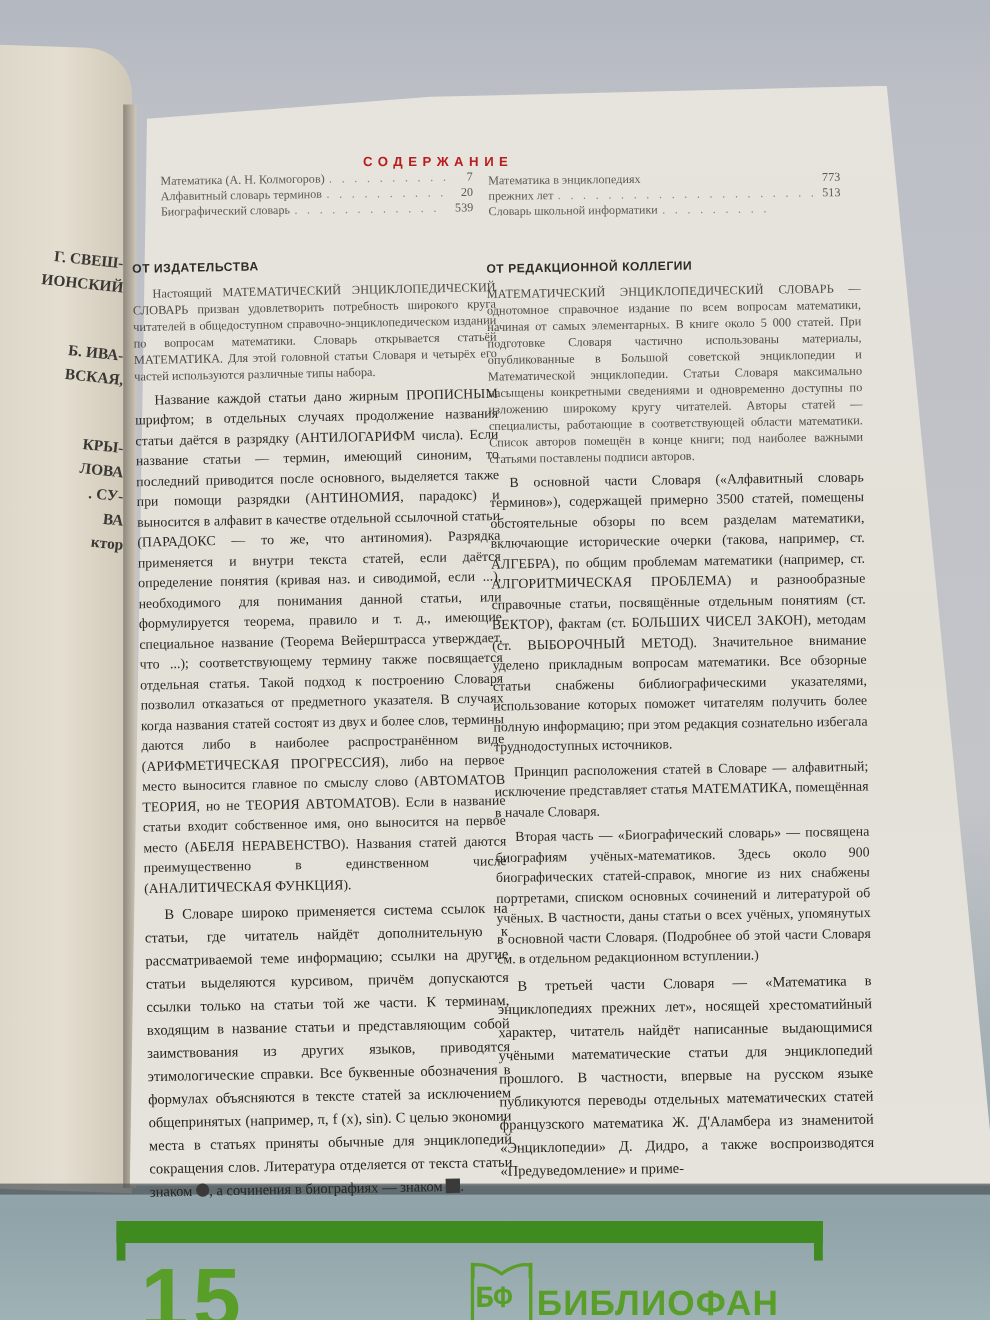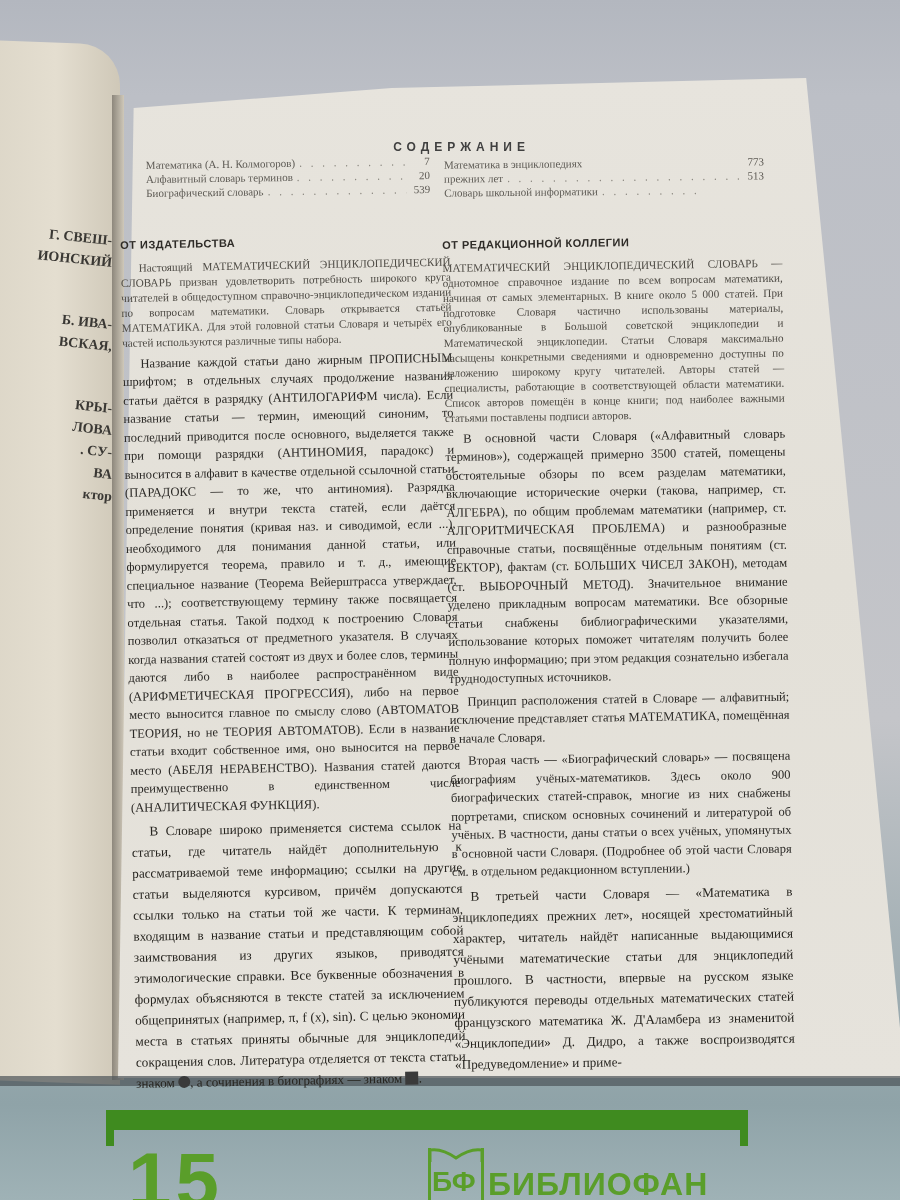--- a/index.html
+++ b/index.html
@@ -34,23 +34,23 @@
   }
   .page-shadow {
     position: absolute; left: 0; top: 1076px; width: 900px; height: 10px;
     background: #4d5458; opacity: .7;
   }
   .content {
     position: absolute; left: 0; top: 0; width: 900px; height: 1080px;
     color: #2b2926;
   }
   .toc-title {
-    position: absolute; left: 330px; top: 140px; width: 200px; text-align: right;
+    position: absolute; left: 330px; top: 140px; width: 200px; text-align: left;
     font-family: "Liberation Sans", sans-serif; font-weight: bold; font-size: 12px;
-    letter-spacing: 5px; color: #404040;
+    letter-spacing: 5px; color: #b91c1c;
   }
   .toc { position: absolute; top: 156px; font-size: 11px; color: #5d5a54; }
   .toc-left { left: 146px; width: 284px; transform: rotate(-0.8deg); }
   .toc-right { left: 444px; width: 320px; transform: rotate(-0.6deg); }
   .toc-row { display: flex; height: 14px; line-height: 14px; }
   .toc-row .label { white-space: nowrap; }
   .toc-row .dots { flex: 1; overflow: hidden; white-space: nowrap; color: #8a877f; padding: 0 4px; letter-spacing: 3px; }
   .toc-row .page-num { text-align: right; min-width: 24px; }
 
   .col { position: absolute; font-size: 12.6px; line-height: 18.5px; text-align: justify; }
@@ -81,21 +81,21 @@
   }
   .logo-box {
     position: absolute; left: 428px; top: 1148px; width: 50px; height: 60px;
     border: 3px solid #5a9e2a; border-top: none;
   }
   .logo-book {
     position: absolute; left: 428px; top: 1148px; width: 56px; height: 16px;
   }
   .logo-bf {
     position: absolute; left: 432px; top: 1166px;
-    font-family: Liberation Sans, sans-serif; font-weight: bold; font-size: 28px; color: #5a9e2a;
+    font-family: Liberation Mono, monospace; font-weight: bold; font-size: 28px; color: #5a9e2a;
   }
   .brand {
     position: absolute; left: 488px; top: 1166px;
     font-family: "Liberation Sans", sans-serif; font-weight: bold; font-size: 32px; color: #5a9e2a;
     letter-spacing: 1px;
   }
 </style>
 </head>
 <body>
 

